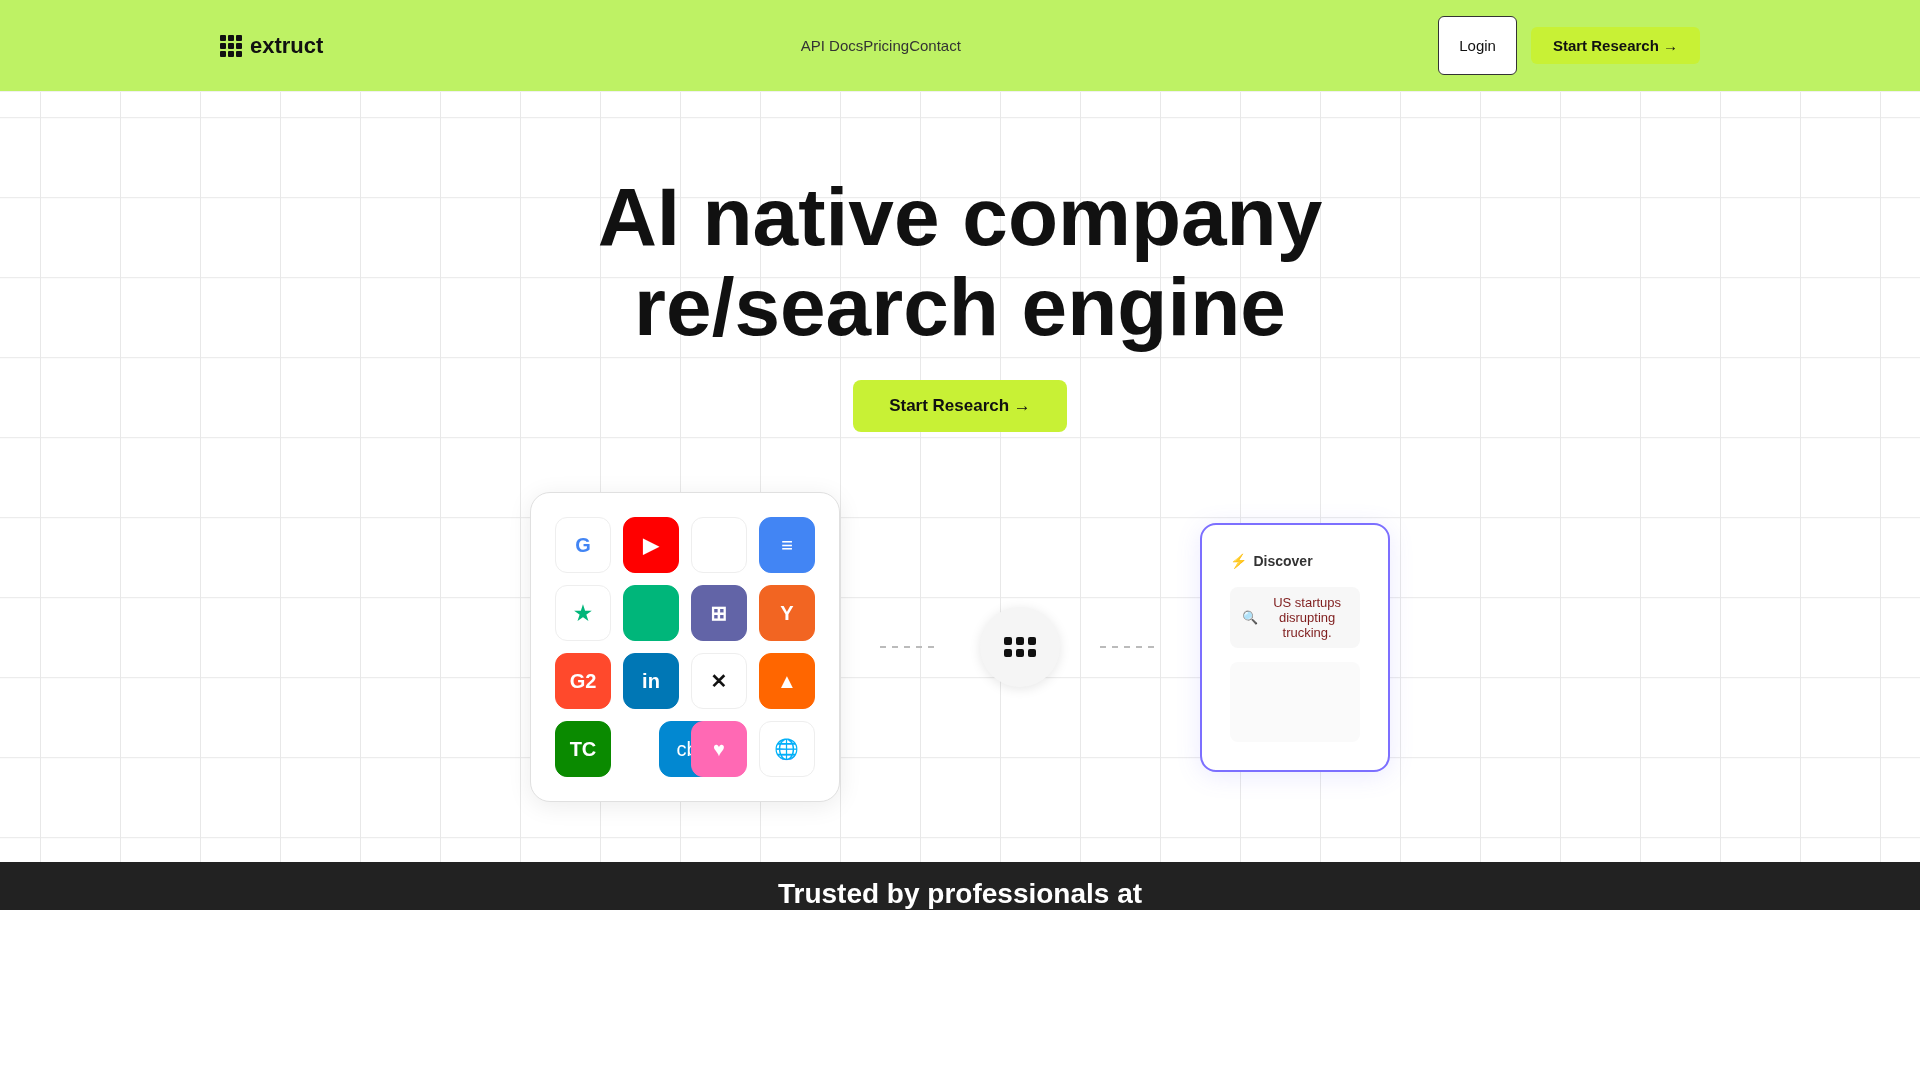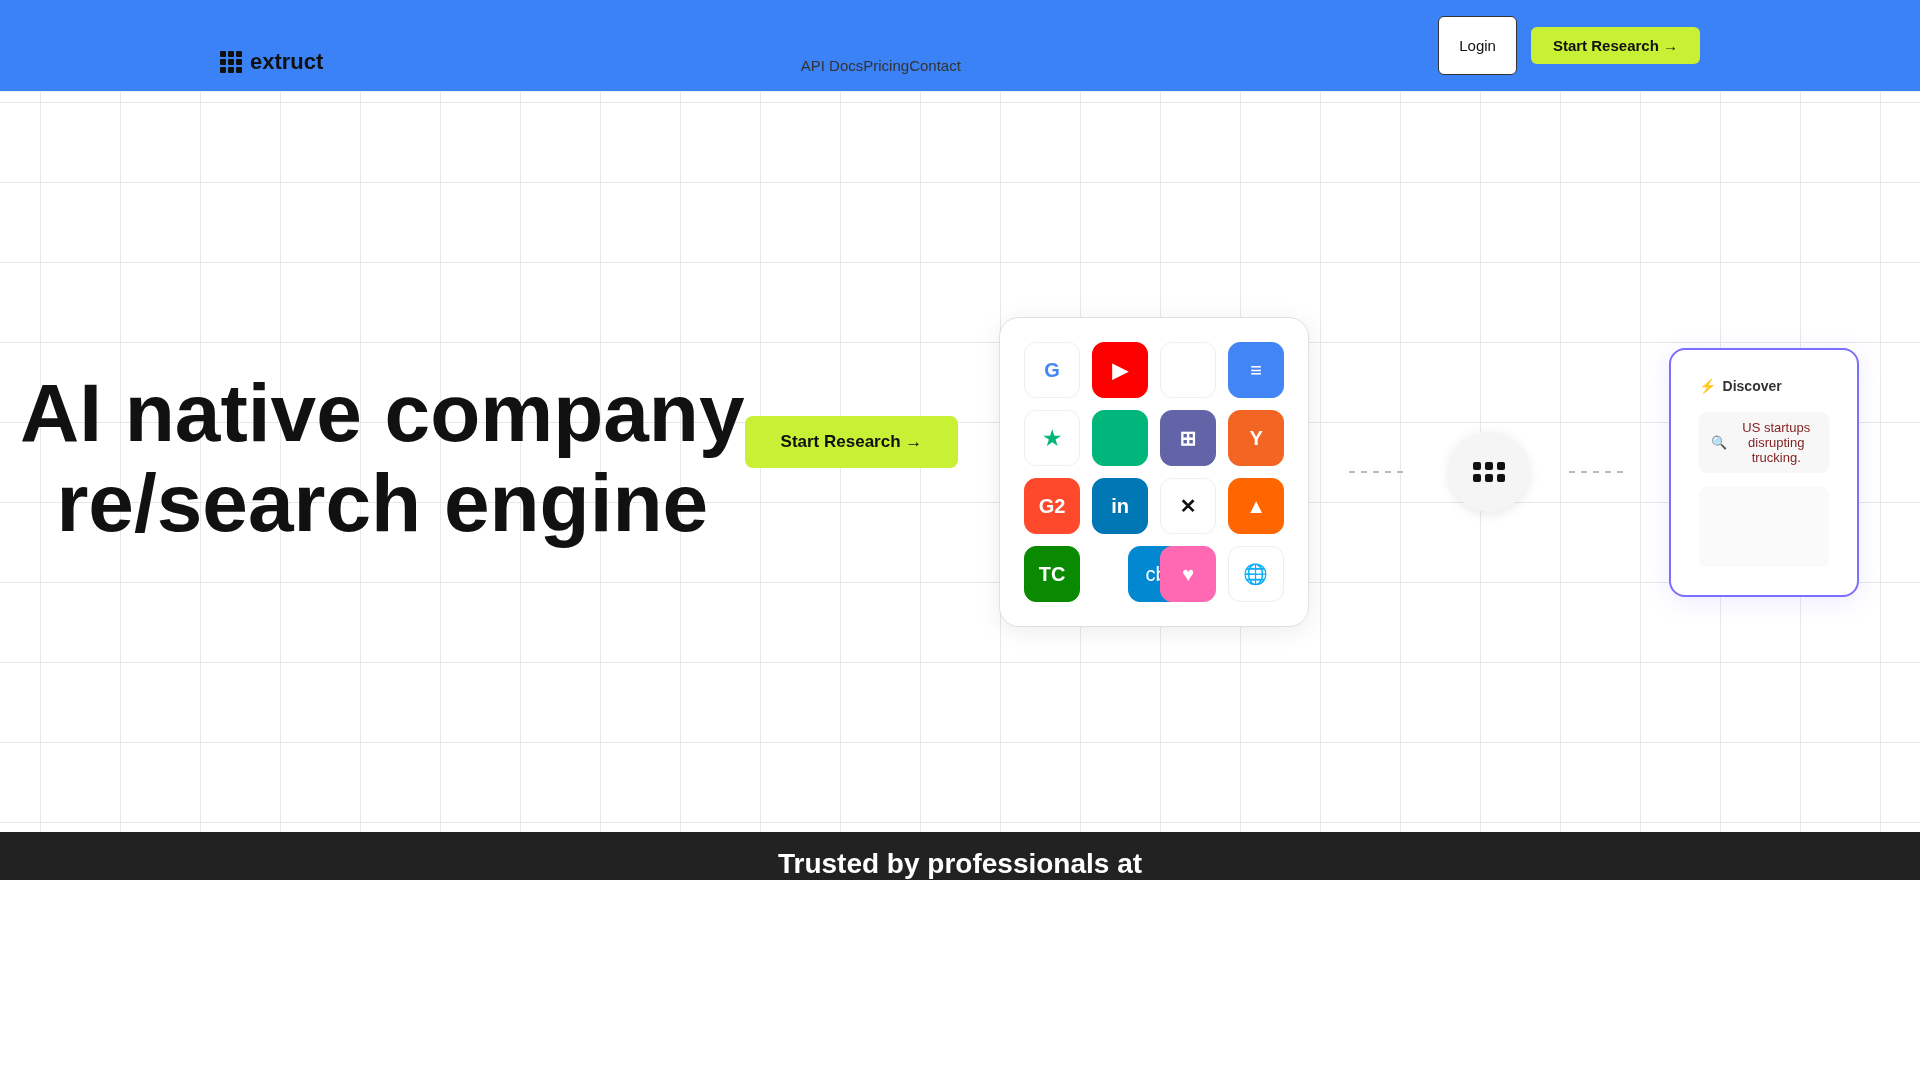--- a/index.html
+++ b/index.html
@@ -1,27 +1,27 @@
 <!DOCTYPE html>
 <html><head>
   <meta charset="utf-8">
   <style>
     * { margin: 0; padding: 0; box-sizing: border-box; }
     body { font-family: -apple-system, BlinkMacSystemFont, 'Segoe UI', sans-serif; background: #fff; width: 1920px; min-height: 1080px; overflow-x: hidden; }
 
     
     .navbar {
       display: flex;
-      align-items: flex-end;
+      align-items: center;
       justify-content: space-between;
       padding: 16px 220px;
       border-bottom: 1px solid #f0f0f0;
       position: sticky;
       top: 0;
-      background: #3b82f6;
+      background: #bef264;
       z-index: 100;
     }
     .logo {
       display: flex;
       align-items: center;
       gap: 8px;
       font-size: 22px;
       font-weight: 700;
       color: #111;
     }
@@ -67,21 +67,21 @@
       border-radius: 6px;
       font-size: 15px;
       font-weight: 600;
       cursor: pointer;
       color: #111;
     }
 
     
     .hero {
       display: flex;
-      flex-direction: row;
+      flex-direction: column;
       align-items: center;
       padding: 80px 20px 60px;
       text-align: center;
       background: 
         linear-gradient(#e8e8e8 1px, transparent 1px),
         linear-gradient(90deg, #e8e8e8 1px, transparent 1px);
       background-size: 80px 80px;
       background-position: center center;
       min-height: 740px;
     }

